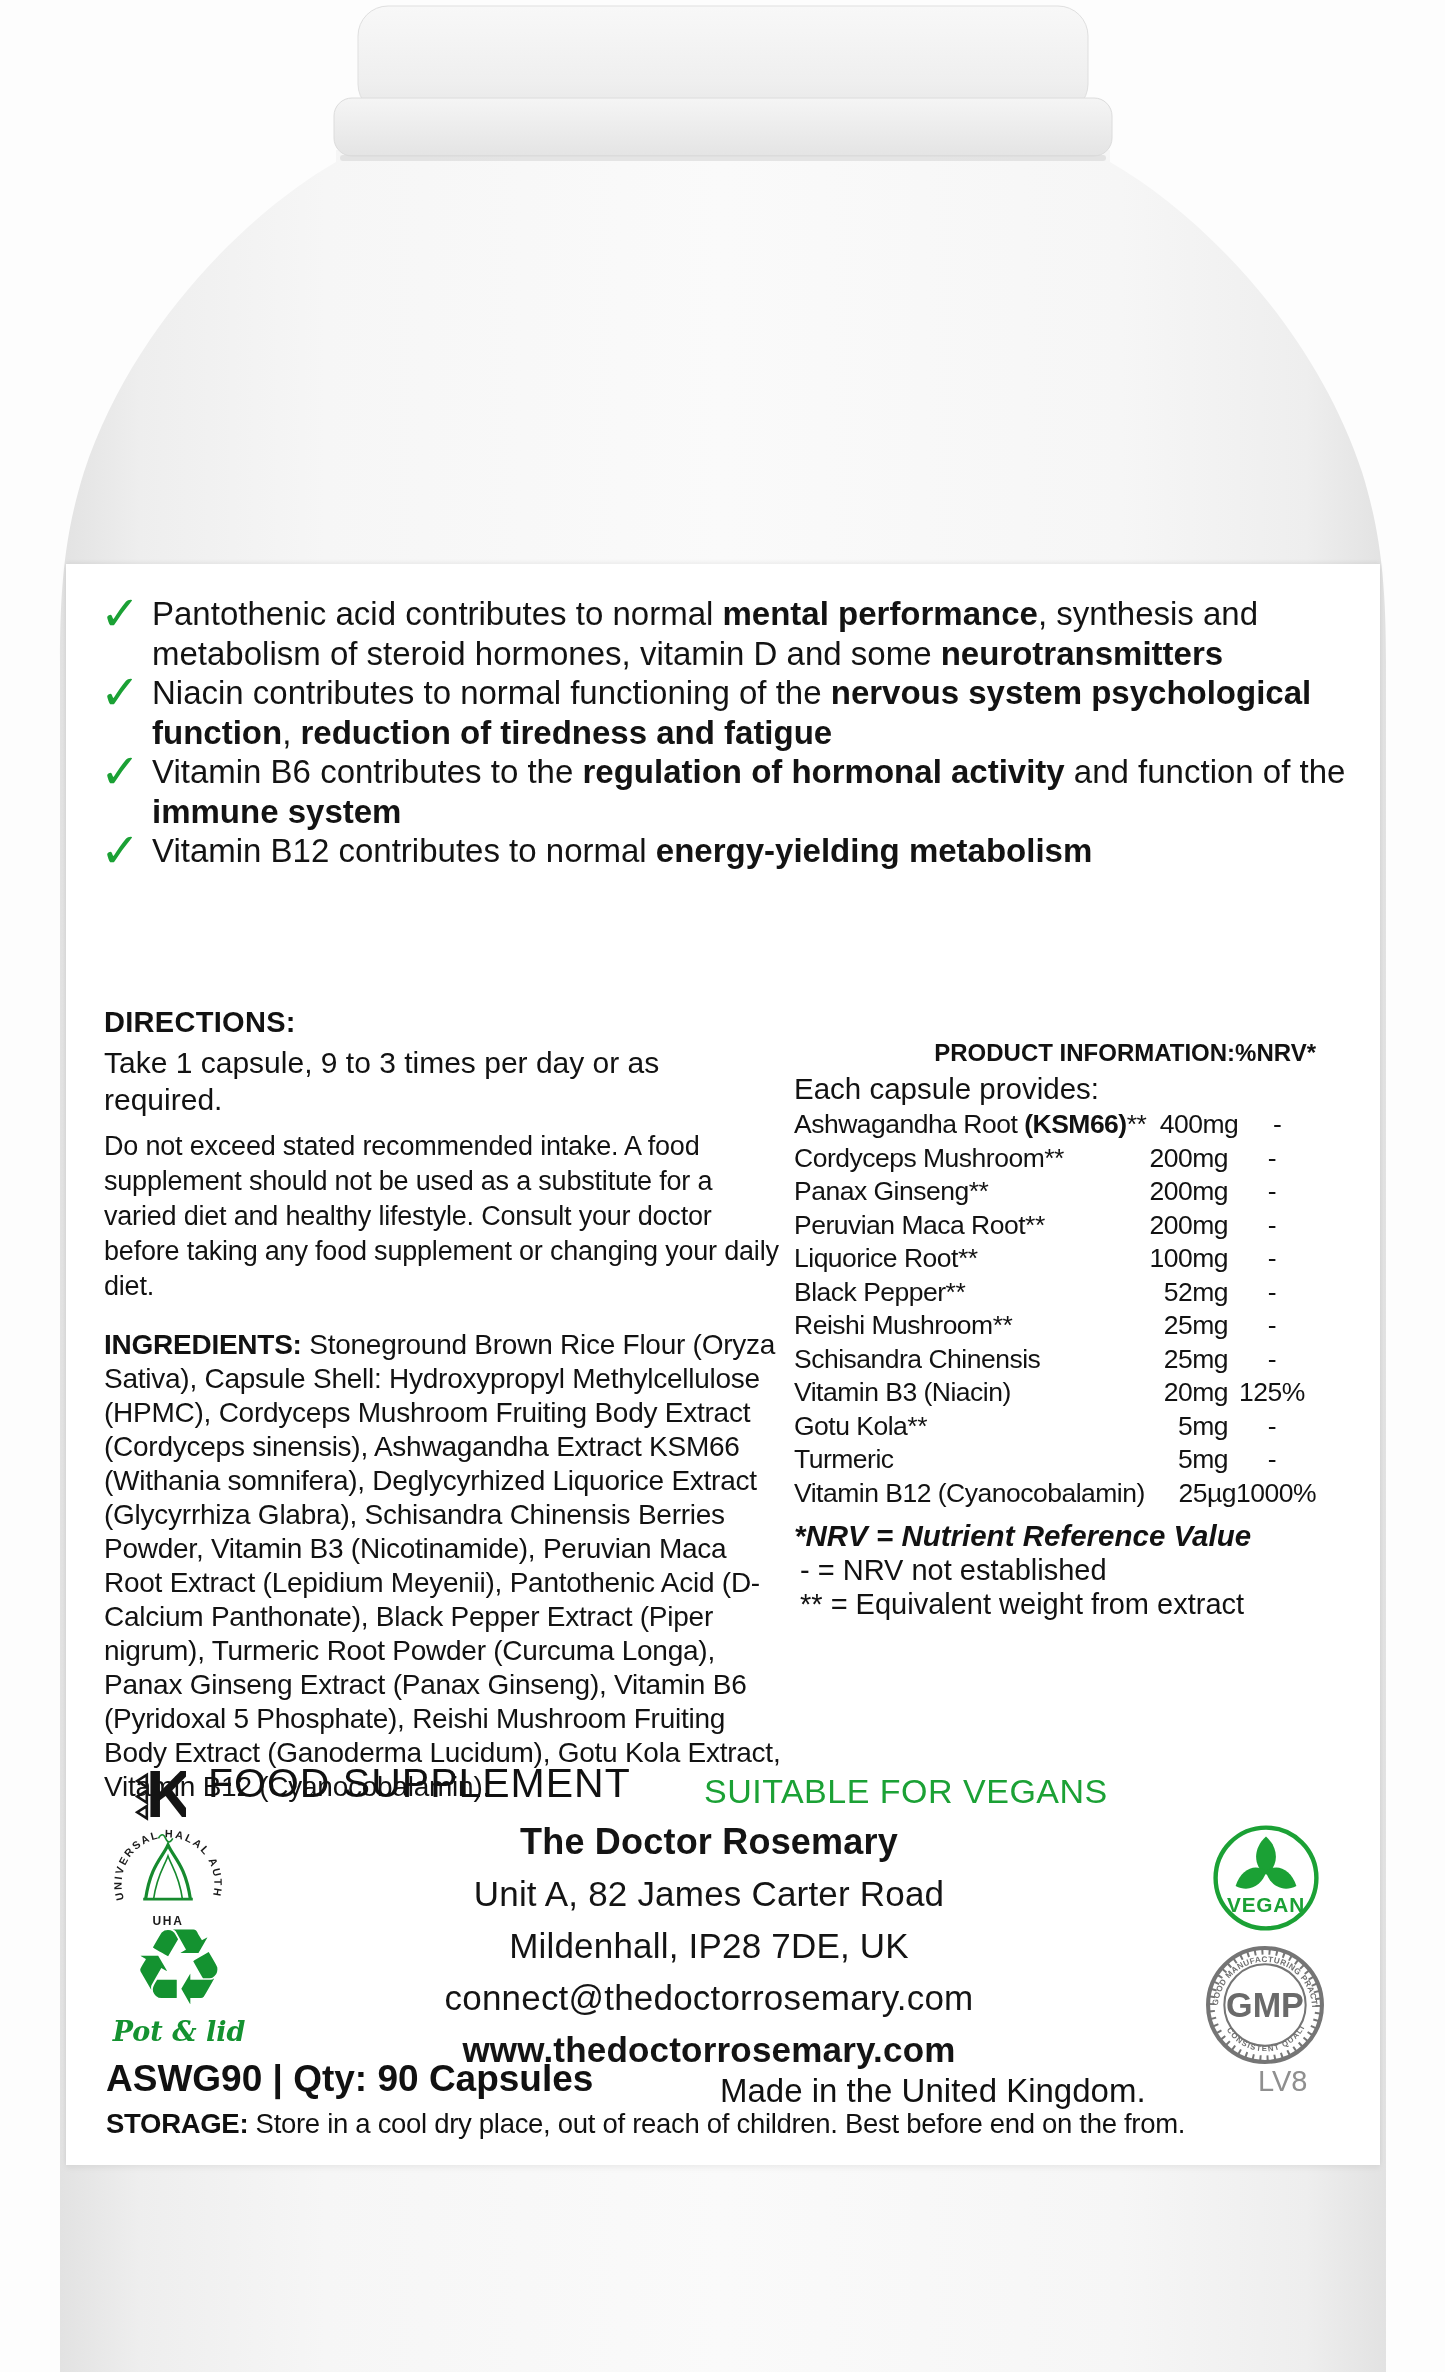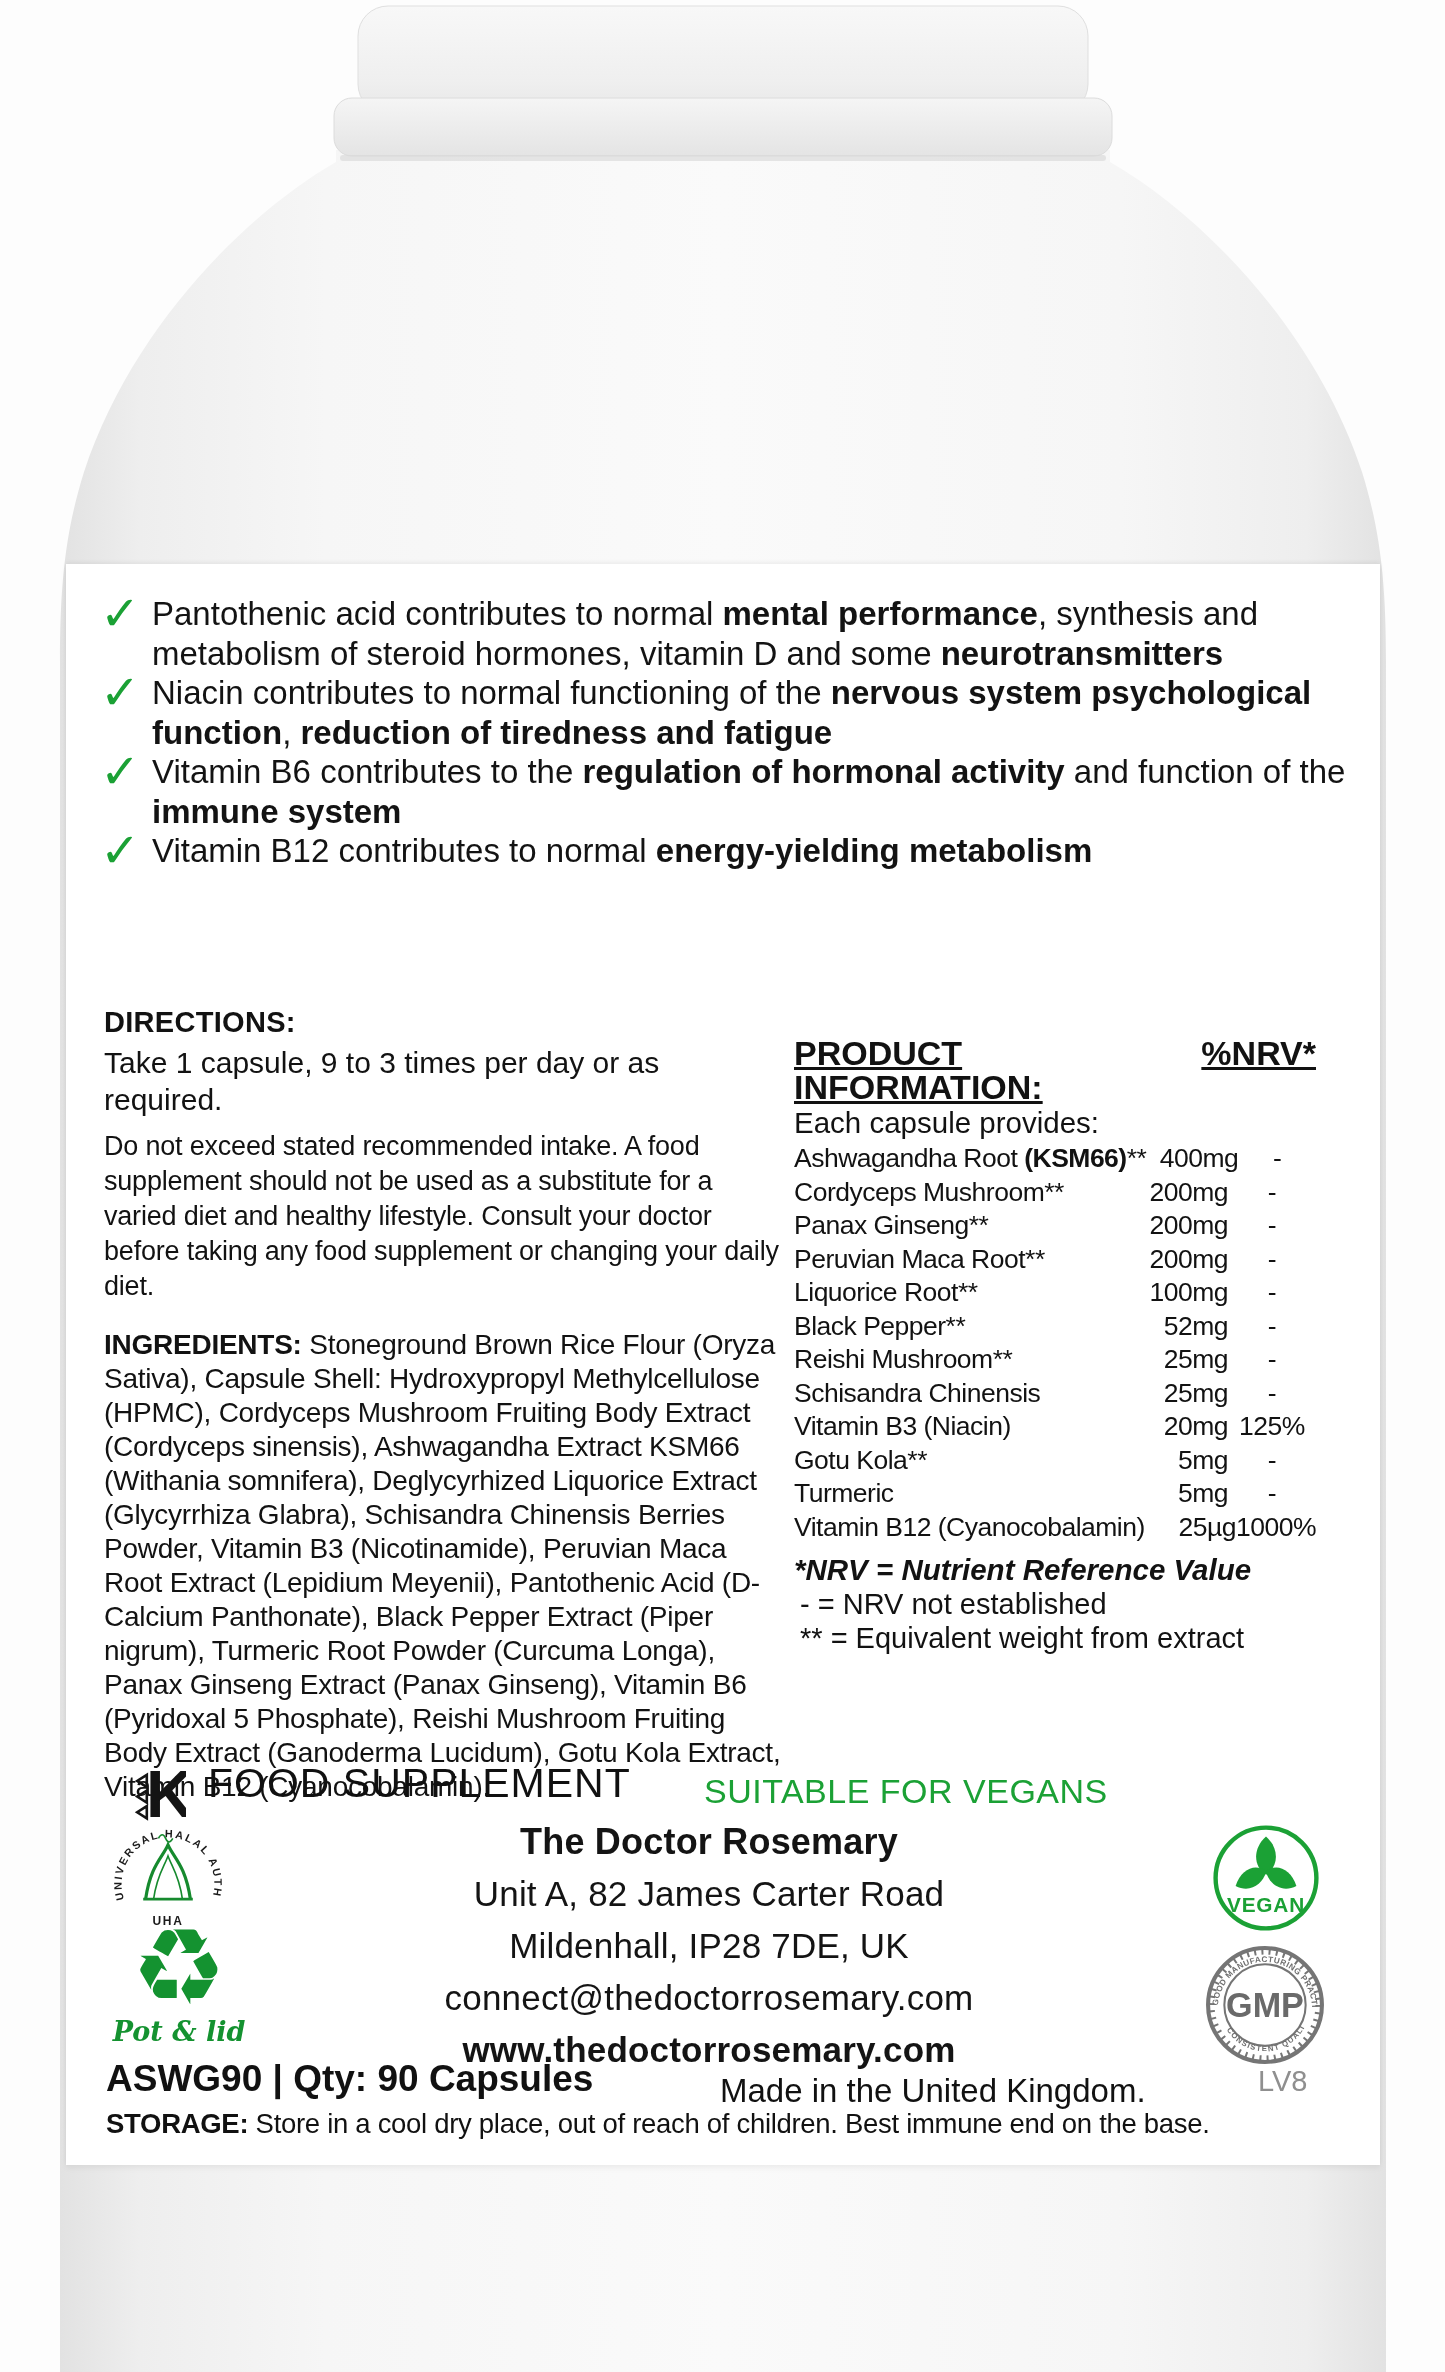--- a/index.html
+++ b/index.html
@@ -19,21 +19,21 @@
 
   
   .col-left{position:absolute;left:38px;top:442px;width:678px;color:#121212;}
   .dir-heading{font-size:29px;font-weight:700;letter-spacing:.3px;}
   .dir-dose{font-size:30px;line-height:37px;margin-top:5px;}
   .dir-warning{font-size:27px;line-height:35px;margin-top:11px;letter-spacing:-.2px;}
   .ingredients{margin:24px 0 0;font-size:28px;line-height:34px;letter-spacing:-.25px;}
 
   
   .col-right{position:absolute;left:728px;top:472px;width:522px;color:#121212;}
-  .pi-header{display:flex;justify-content:flex-start;font-weight:700;font-size:34px;line-height:34px;text-decoration:underline;}
+  .pi-header{display:flex;justify-content:flex-end;font-weight:700;font-size:24px;line-height:34px;}
   .pi-sub{font-size:29.5px;line-height:33px;margin-top:2px;}
   .pi-table{margin-top:3px;}
   .pi-row{display:flex;font-size:26.5px;line-height:33.5px;letter-spacing:-.5px;}
   .pi-name{flex:1;white-space:nowrap;}
   .pi-amt{width:104px;text-align:right;white-space:nowrap;}
   .pi-nrv{width:88px;text-align:center;white-space:nowrap;}
   .pi-note1{margin-top:9px;font-size:29.5px;font-weight:700;font-style:italic;line-height:34px;}
   .pi-note{font-size:29px;line-height:34px;padding-left:6px;}
   .pi-origin{margin-top:14px;font-size:25px;color:#1c1c1c;}
 
@@ -260,16 +260,16 @@
         <textPath href="#gmpBottom" startOffset="6">CONSISTENT QUALITY</textPath>
       </text>
     </svg>
 
     <div class="sku-row">
       <span class="sku">ASWG90 | Qty: 90 Capsules</span>
       <span class="made">Made in the United Kingdom.</span>
       <span class="code">LV8</span>
     </div>
 
-    <div class="storage"><b>STORAGE:</b> <span>Store in a cool dry place, out of reach of children. Best immune end on the base.</span></div>
+    <div class="storage"><b>STORAGE:</b> <span>Store in a cool dry place, out of reach of children. Best before end on the from.</span></div>
 
   </div>
 </div>
 
 </body></html>

